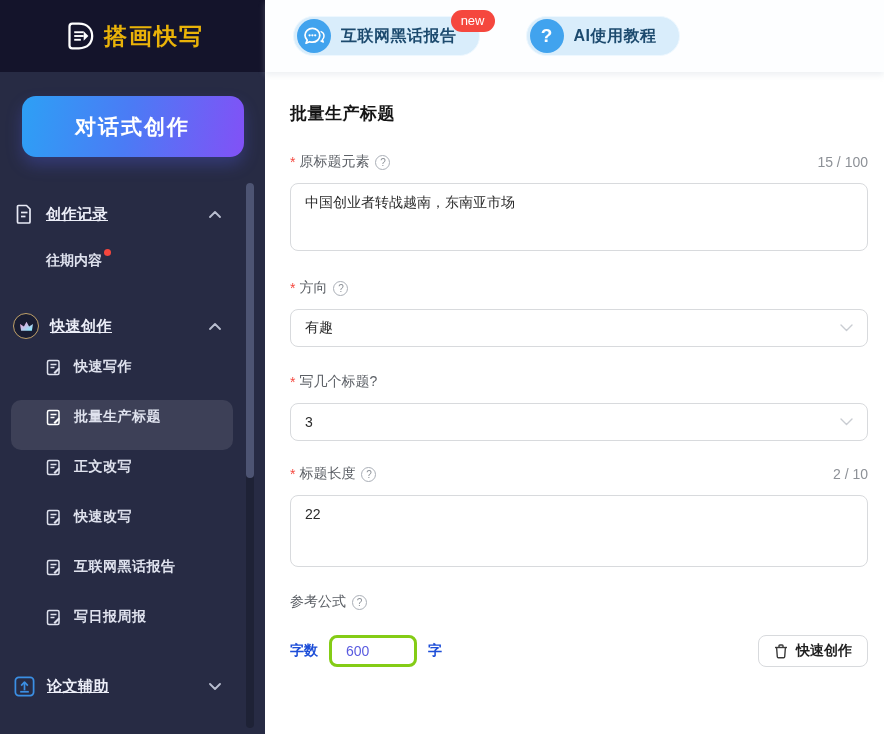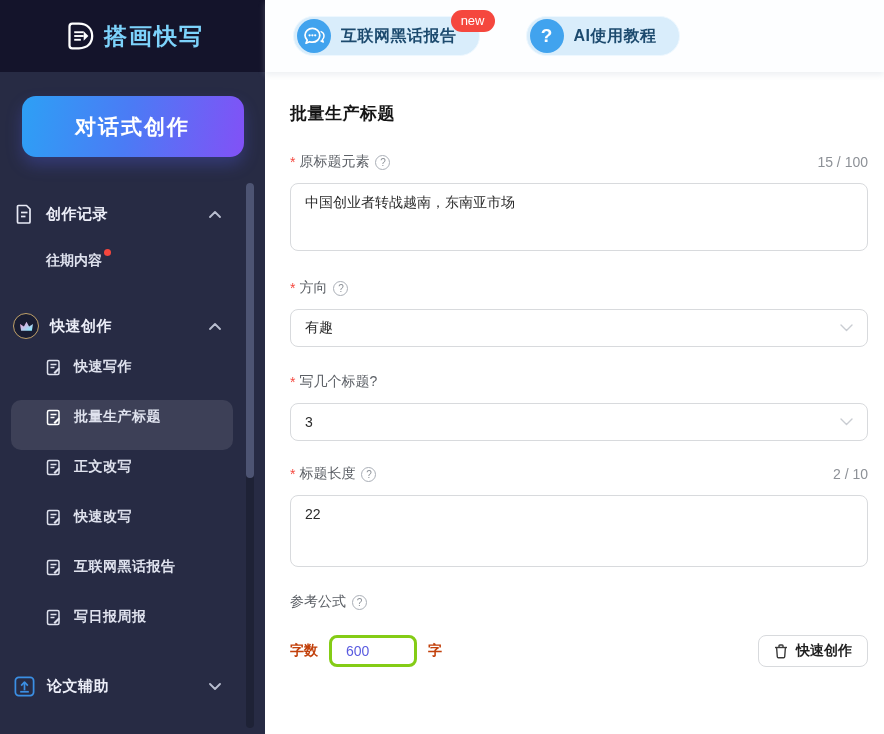--- a/index.html
+++ b/index.html
@@ -3,28 +3,28 @@
 <meta charset="utf-8">
 <style>
   * { margin:0; padding:0; box-sizing:border-box; }
   html,body { width:884px; height:734px; }
   body { font-family:"Liberation Sans","DejaVu Sans",sans-serif; background:#fff; overflow:hidden; }
   .app { position:relative; width:884px; height:734px; background:#fff; overflow:hidden; }
 
   
   .sidebar { position:absolute; left:0; top:0; width:265px; height:734px; background:#272b44; }
   .logo-bar { height:72px; background:#14142b; display:flex; align-items:center; justify-content:center; gap:9px; cursor:pointer; }
-  .logo-text { color:#7dd3fc; font-size:23px; font-weight:bold; letter-spacing:2px; }
+  .logo-text { color:#eab308; font-size:23px; font-weight:bold; letter-spacing:2px; }
   .dialog-btn { display:flex; align-items:center; justify-content:center; margin:24px auto 0; width:222px; height:61px; border:none; border-radius:14px; cursor:pointer;
     background:linear-gradient(100deg,#2da0f5 0%,#4b7bf5 48%,#8251f6 100%);
     color:#fff; font-size:21px; font-weight:bold; letter-spacing:2px;
     font-family:inherit; box-shadow:0 8px 16px rgba(86,96,246,.28); }
   .nav { margin-top:33px; }
   .sec-row { display:flex; align-items:center; height:48px; padding:0 44px 0 13px; color:#ecEEf8; color:#eceef8; cursor:pointer; }
-  .sec-label { font-size:15px; font-weight:bold; margin-left:11px; letter-spacing:.5px; }
+  .sec-label { font-size:15px; font-weight:bold; margin-left:11px; letter-spacing:.5px;text-decoration:underline; }
   .sec-caret { margin-left:auto; display:flex; }
   .child-row { display:flex; align-items:flex-start; height:46px; padding:14px 20px 0 46px; color:#dfe2ee; font-size:14px; font-weight:bold; cursor:pointer; }
   .dot { width:7px; height:7px; border-radius:50%; background:#f5463d; margin:-3px 0 0 2px; }
   .sub-row { display:flex; align-items:center; height:50px; margin:0 20px 0 11px; padding:0 0 16px 34px; border-radius:10px; color:#dfe2ee; font-size:14px; font-weight:bold; cursor:pointer; }
   .sub-row.active { background:rgba(255,255,255,.10); width:222px; }
   .sub-label { margin-left:12px; letter-spacing:.5px; }
   .quick-circle { width:26px; height:26px; border-radius:50%; background:#191d33; border:1.5px solid #bfa169; display:flex; align-items:center; justify-content:center; }
   .paper-row { margin-top:12px; }
   .scroll-track { position:absolute; top:183px; right:11px; width:8px; height:545px; background:#1e2236; border-radius:4px; }
   .scroll-thumb { position:absolute; top:183px; right:11px; width:8px; height:295px; background:#4d5473; border-radius:4px; cursor:pointer; }
@@ -46,21 +46,21 @@
   .star { color:#f5473e; margin-right:4px; font-size:14px; }
   .help { width:15px; height:15px; border:1px solid #aaafb7; border-radius:50%; color:#8b9097; font-size:10px; display:inline-flex; align-items:center; justify-content:center; margin-left:6px; cursor:pointer; }
   .counter { margin-left:auto; color:#8d9197; }
   .box { width:578px; border:1px solid #d8dadd; border-radius:8px; background:#fff; }
   textarea.box { display:block; margin-top:12px; padding:10px 14px; font-size:14px; color:#2b2b2b; font-family:inherit; resize:none; outline:none; }
   .ta-big { height:68px; } .ta-mid { height:72px; }
   .select { margin-top:12px; height:38px; display:flex; align-items:center; padding:16px 14px; font-size:14px; color:#2b2b2b; cursor:pointer; }
   .sel-caret { margin-left:auto; display:flex; }
 
   .footer-row { display:flex; align-items:center; margin-top:24px; width:578px; }
-  .wc-label { color:#c2410c; font-size:14px; font-weight:bold; }
+  .wc-label { color:#1d4ed8; font-size:14px; font-weight:bold; }
   .wc-input { width:88px; height:32px; border:3px solid #84cc16; border-radius:8px; margin:0 11px; padding:0 0 0 14px; color:#5a5be0; font-size:14px; font-family:inherit; outline:none; }
   .clear-btn { margin-left:auto; display:flex; align-items:center; gap:8px; height:32px; padding:0 15px; background:#fff; border:1px solid #d8dadd; border-radius:8px; font-size:14px; font-weight:bold; color:#1f1f1f; font-family:inherit; cursor:pointer; }
 </style>
 </head>
 <body>
 
 <div class="app">
 
   <aside class="sidebar">
     <div class="logo-bar">

